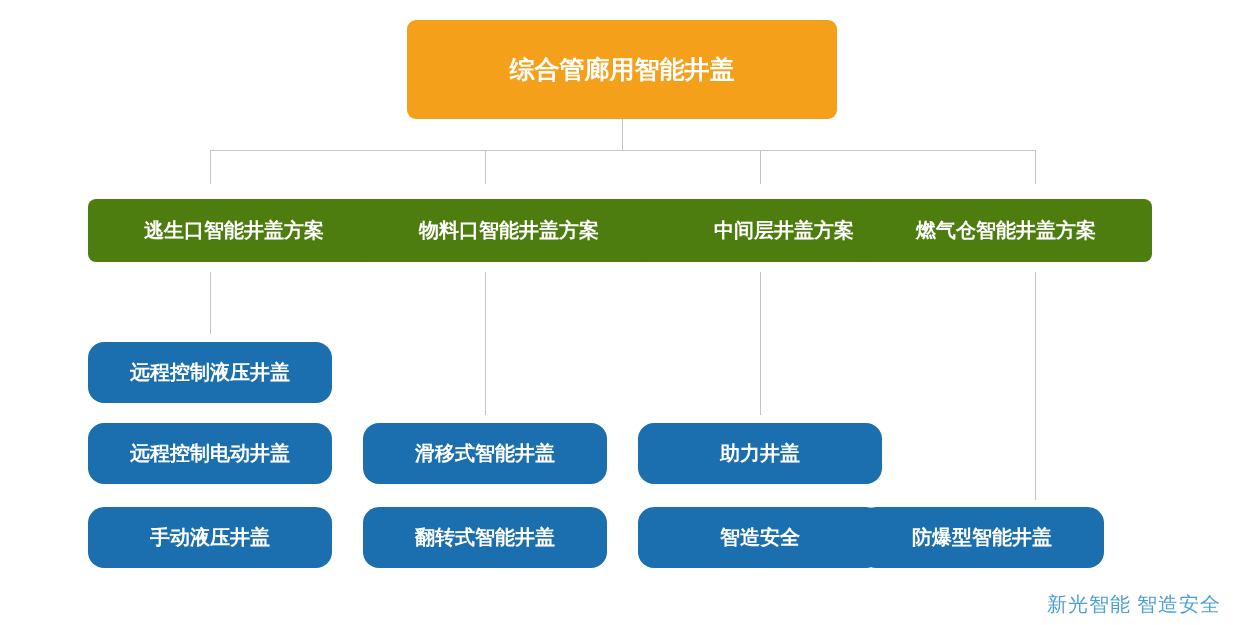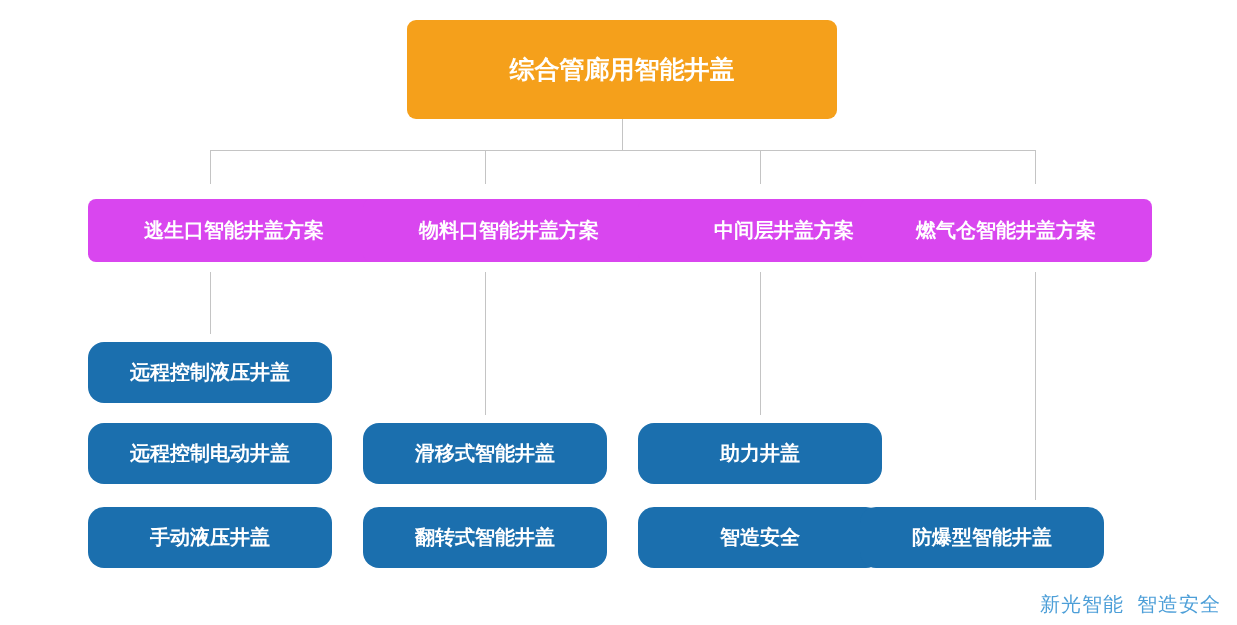--- a/index.html
+++ b/index.html
@@ -28,21 +28,21 @@
   .root-node {
     left: 407px; top: 20px;
     width: 430px; height: 99px;
     background: #f5a01b;
     border-radius: 9px;
     font-size: 25px;
   }
   .cat-node {
     top: 199px;
     width: 292px; height: 63px;
-    background: #d946ef;
+    background: #4d7c0f;
     border-radius: 8px;
     font-size: 20px;
   }
   .leaf-node {
     width: 244px; height: 61px;
     background: #1b6fae;
     border-radius: 16px;
     font-size: 20px;
   }
   .c1 { left: 88px; }
@@ -55,21 +55,21 @@
   .line {
     position: absolute;
     background: #c4c4c4;
   }
   .line.v { width: 1px; }
   .line.h { height: 1px; }
   .tagline {
     position: absolute;
     top: 591px;
     right: 16px;
-    font-family: Liberation Mono, monospace;
+    font-family: Liberation Serif, serif;
     font-size: 20px;
     color: #4d9fd8;
     letter-spacing: 1px;
   }
 </style>
 </head>
 <body>
 
 <div class="canvas">
 

